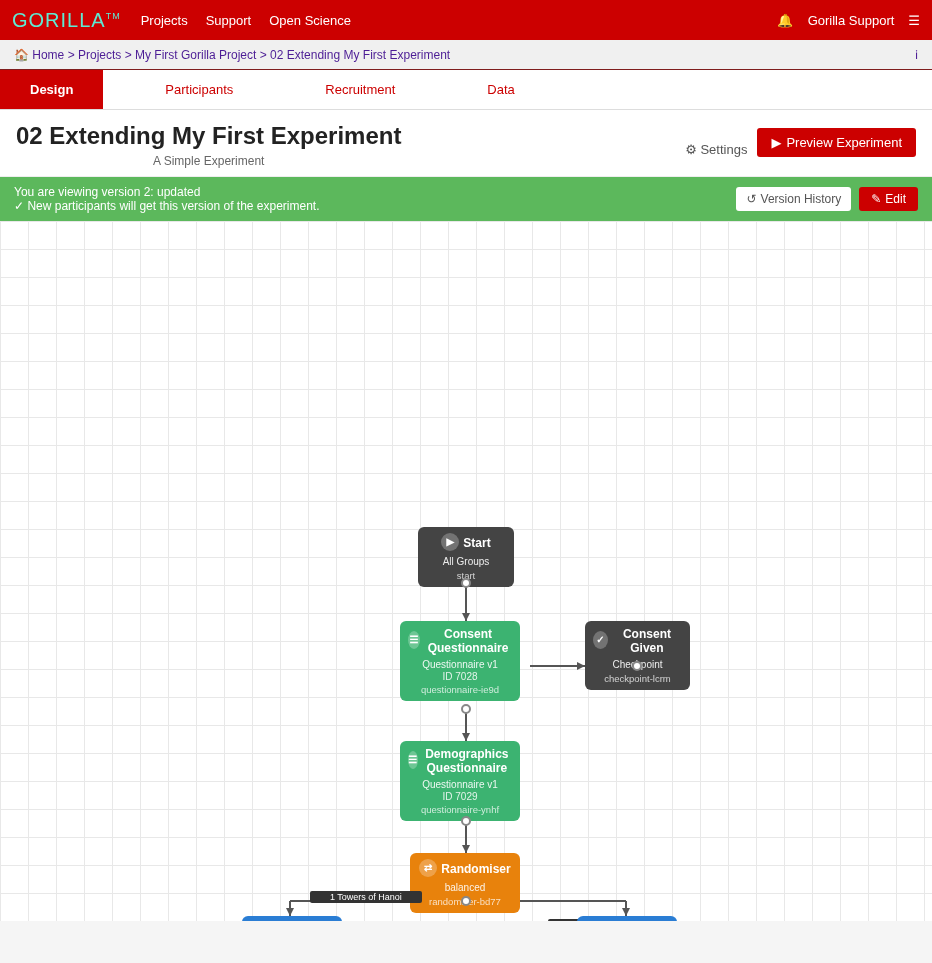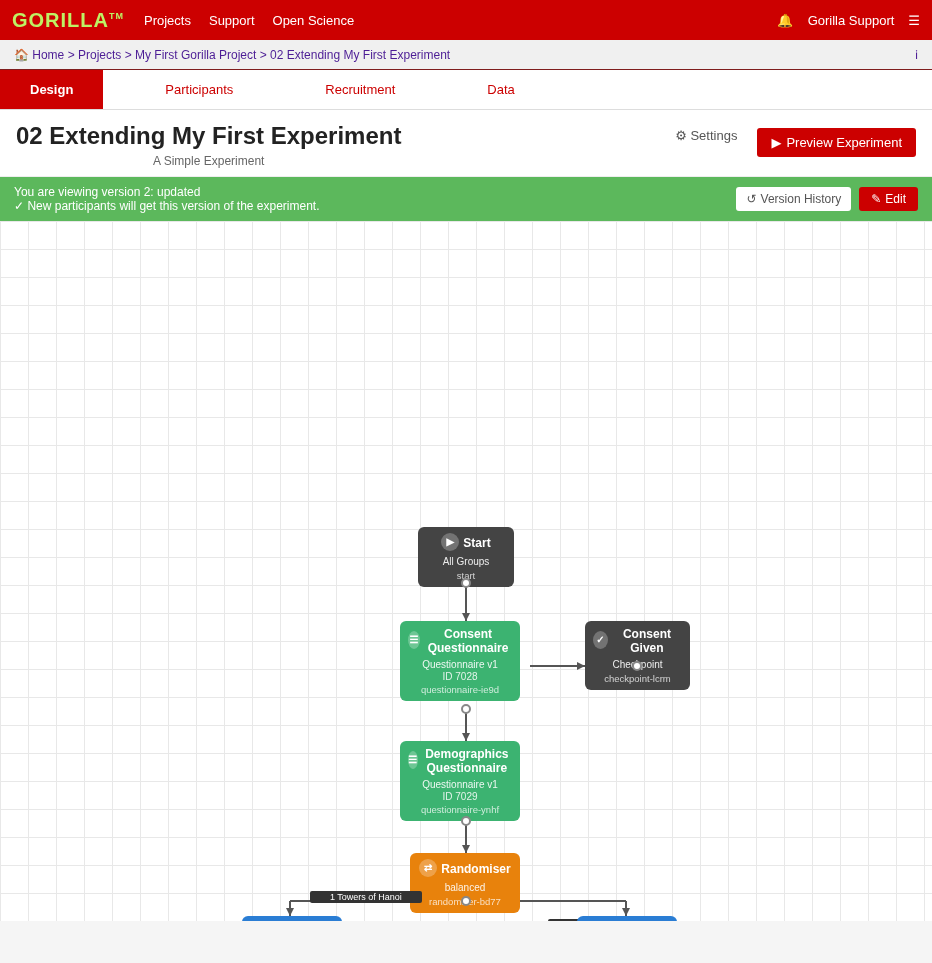--- a/index.html
+++ b/index.html
@@ -8,25 +8,25 @@
     
     .navbar {
       background: #cc0000;
       color: white;
       height: 40px;
       display: flex;
       align-items: center;
       padding: 0 12px;
     }
     .navbar-logo {
-      font-weight: 700;
+      font-weight: 400;
       font-size: 20px;
       letter-spacing: 1px;
       margin-right: 20px;
-      color: #bef264;
+      color: #5eead4;
     }
     .navbar-logo sup { font-size: 9px; }
     .navbar-links { display: flex; gap: 18px; flex: 1; }
     .navbar-links span { color: white; font-size: 13px; cursor: pointer; }
     .navbar-right { display: flex; align-items: center; gap: 14px; }
     .navbar-right span { color: white; font-size: 13px; }
 
     
     .breadcrumb-bar {
       background: #f0f0f0;
@@ -74,22 +74,22 @@
       color: #222;
     }
     .page-subtitle {
       font-size: 12px;
       color: #666;
       margin-top: 4px;
       text-align: center;
     }
     .page-actions {
       display: flex;
-      align-items: flex-start;
-      gap: 20px;
+      align-items: flex-end;
+      gap: 10px;
       margin-top: 6px;
     }
     .btn-settings {
       background: white;
       border: none;
       color: #555;
       font-size: 13px;
       cursor: pointer;
       display: flex;
       align-items: center;

